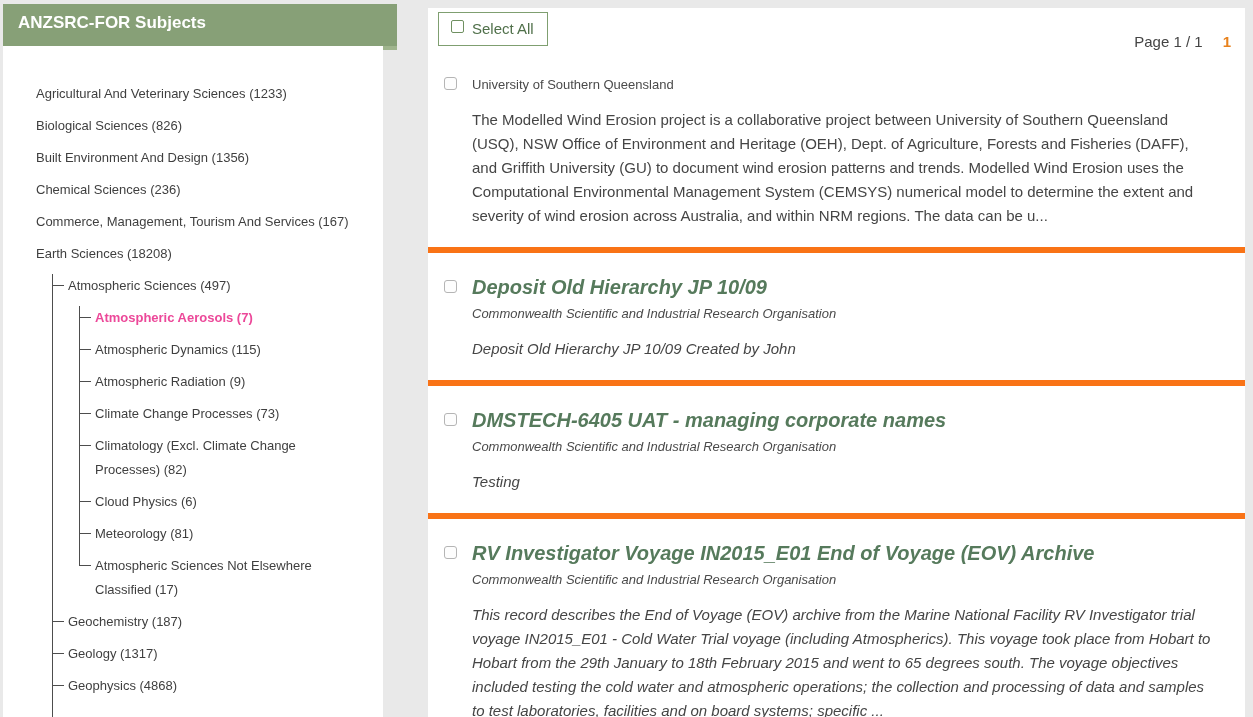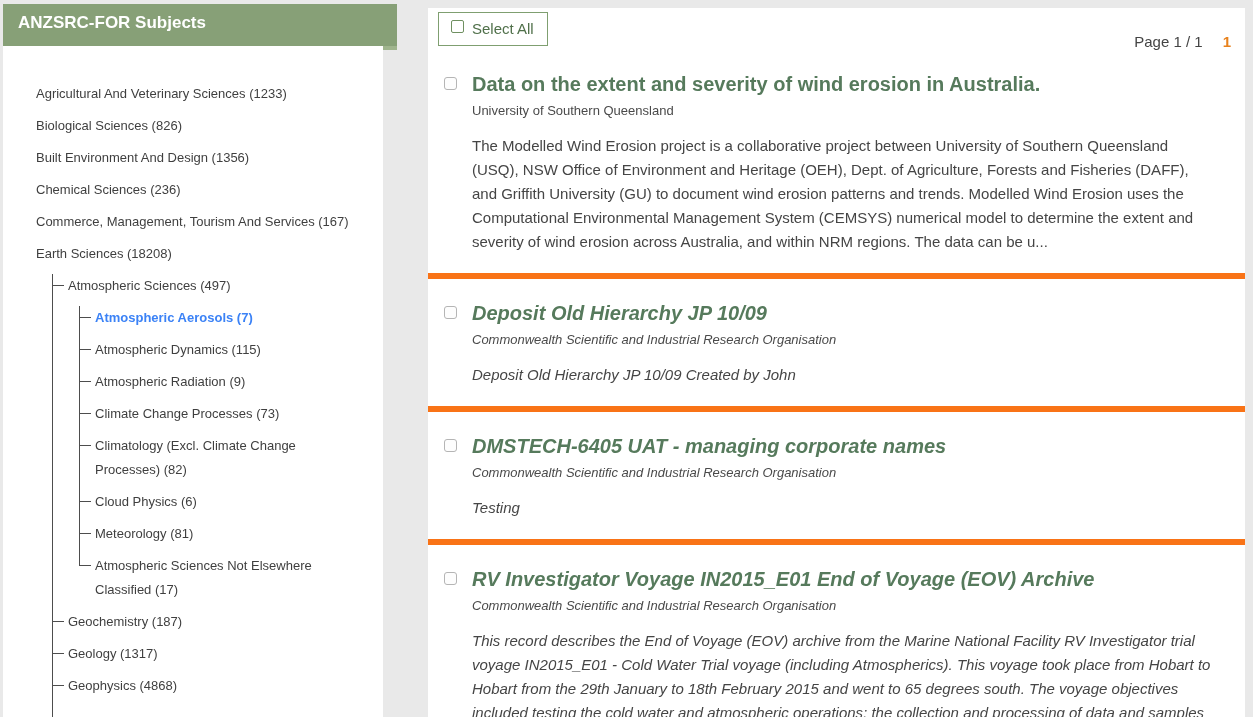--- a/index.html
+++ b/index.html
@@ -18,21 +18,21 @@
     color: #ffffff; font-size: 17px; font-weight: bold;
     line-height: 37px; padding-left: 15px;
   }
   .sidebar-body {
     position: absolute; left: 3px; top: 46px; width: 380px; bottom: 0;
     background: #ffffff; overflow: hidden;
     padding: 36px 28px 0 33px;
     font-size: 13px; color: #3f3f3f;
   }
   .tree-row { position: relative; line-height: 24px; margin-bottom: 8px; cursor: pointer; }
-  .tree-row.selected { font-weight: bold; color: #3b82f6; }
+  .tree-row.selected { font-weight: bold; color: #ec4899; }
   .tree-children { position: relative; margin-left: 16px; border-left: 1px solid #4d4d4d; }
   .tree-children .tree-children { margin-left: 26px; }
   .tree-children > .tree-row { padding-left: 15px; }
   .tree-children > .tree-row::before {
     content: ""; position: absolute; left: -1px; top: 11px;
     width: 12px; height: 0; border-top: 1px solid #4d4d4d;
   }
   .tree-children.closed > .tree-row:last-child::after {
     content: ""; position: absolute; left: -1px; top: 12px; bottom: -9px;
     width: 1px; background: #ffffff;
@@ -119,21 +119,20 @@
     <div class="pagination">
       <span>Page 1 / 1</span>
       <span class="page-num">1</span>
     </div>
   </div>
 
   <div id="results-list">
   <div class="result">
     <span class="result-check"></span>
     <div class="result-body">
-      <div class="result-title">Data on the extent and severity of wind erosion in Australia.</div>
       <div class="result-org">University of Southern Queensland</div>
       <div class="result-desc">The Modelled Wind Erosion project is a collaborative project between University of Southern Queensland (USQ), NSW Office of Environment and Heritage (OEH), Dept. of Agriculture, Forests and Fisheries (DAFF), and Griffith University (GU) to document wind erosion patterns and trends. Modelled Wind Erosion uses the Computational Environmental Management System (CEMSYS) numerical model to determine the extent and severity of wind erosion across Australia, and within NRM regions. The data can be u...</div>
     </div>
   </div>
 
   <div class="result">
     <span class="result-check"></span>
     <div class="result-body">
       <div class="result-title">Deposit Old Hierarchy JP 10/09</div>
       <div class="result-org">Commonwealth Scientific and Industrial Research Organisation</div>

